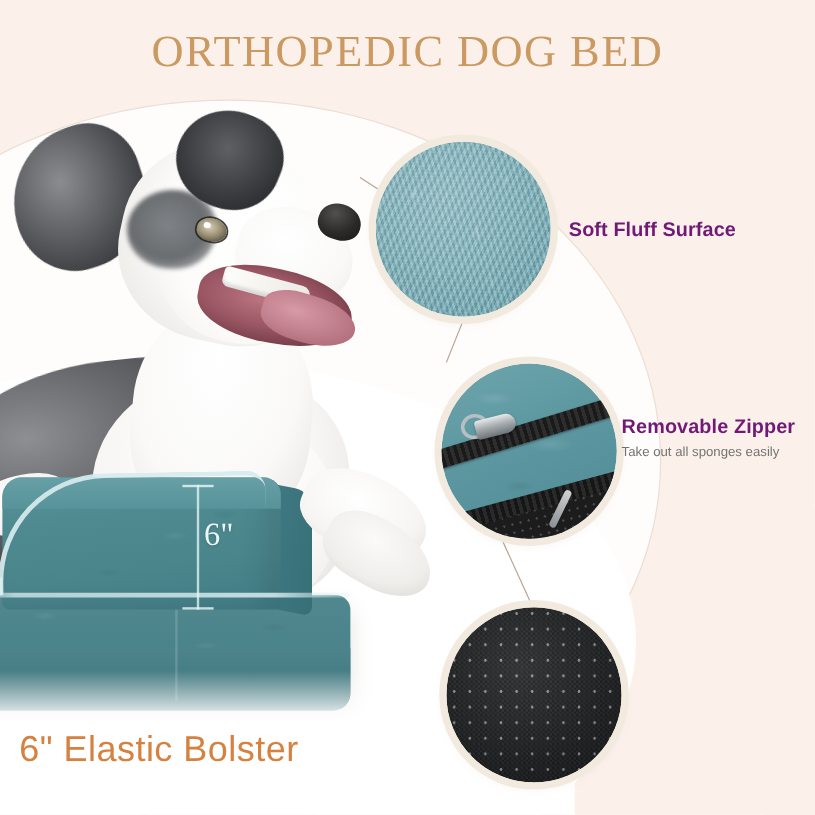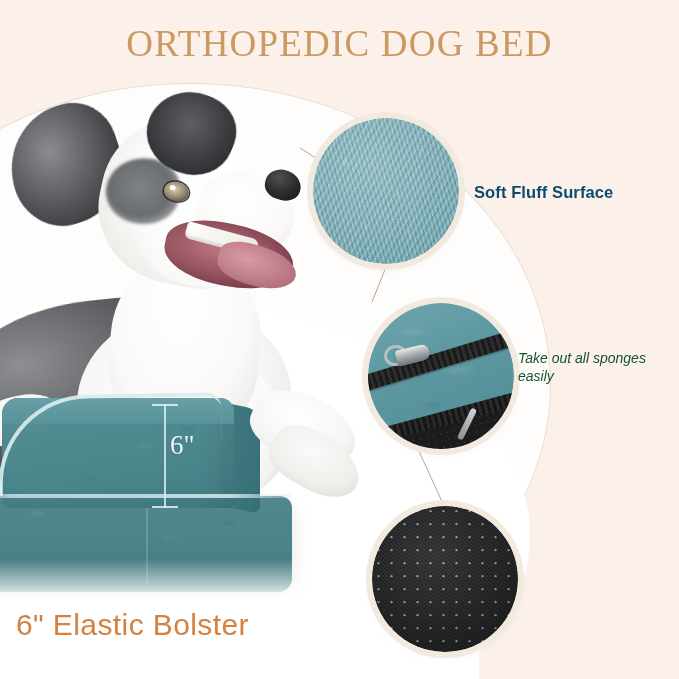--- a/index.html
+++ b/index.html
@@ -452,33 +452,32 @@
   }
 
   
   .leaders { position: absolute; inset: 0; pointer-events: none; }
 
   
   .callout { position: absolute; }
   .callout-title {
     font-size: 16.5px;
     font-weight: 700;
-    color: #0c4a6e;
+    color: #701a75;
     letter-spacing: .1px;
     line-height: 1.25;
     white-space: nowrap;
   }
   .callout-sub {
-    font-size: 14px;
+    font-size: 11px;
     font-weight: 400;
-    color: #14532d;
+    color: #737373;
     line-height: 1.3;
     margin-top: 3px;
     max-width: 160px;
-    font-style: italic;
   }
   #callout-fluff  { left: 474px; top: 182px; }
   #callout-zipper { left: 518px; top: 346px; }
   #callout-nonslip{ left: 510px; top: 556px; }
 
   
   .caption-bolster {
     position: absolute;
     left: 16px;
     top: 608px;
@@ -574,19 +573,20 @@
     <div class="circle-inner slip-tex">
       <div class="slip-vig"></div>
     </div>
   </div>
 
   <div class="callout" id="callout-fluff">
     <div class="callout-title">Soft Fluff Surface</div>
   </div>
 
   <div class="callout" id="callout-zipper">
+    <div class="callout-title">Removable Zipper</div>
     <div class="callout-sub">Take out all sponges easily</div>
   </div>
 
 
   <div class="caption-bolster">6" Elastic Bolster</div>
 
 </div>
 
 </body></html>

